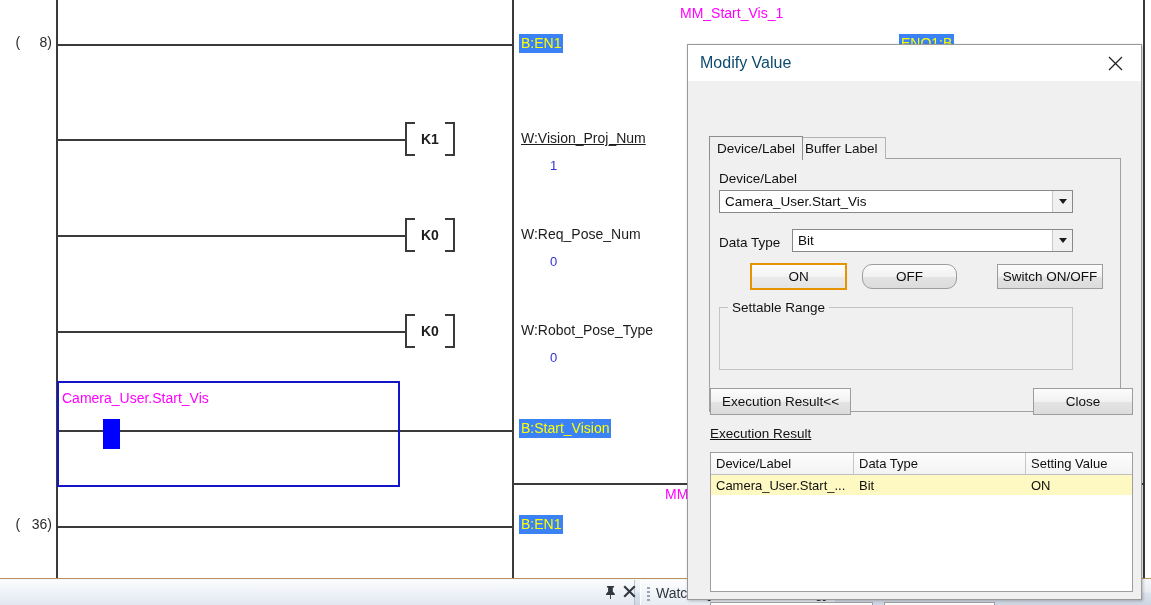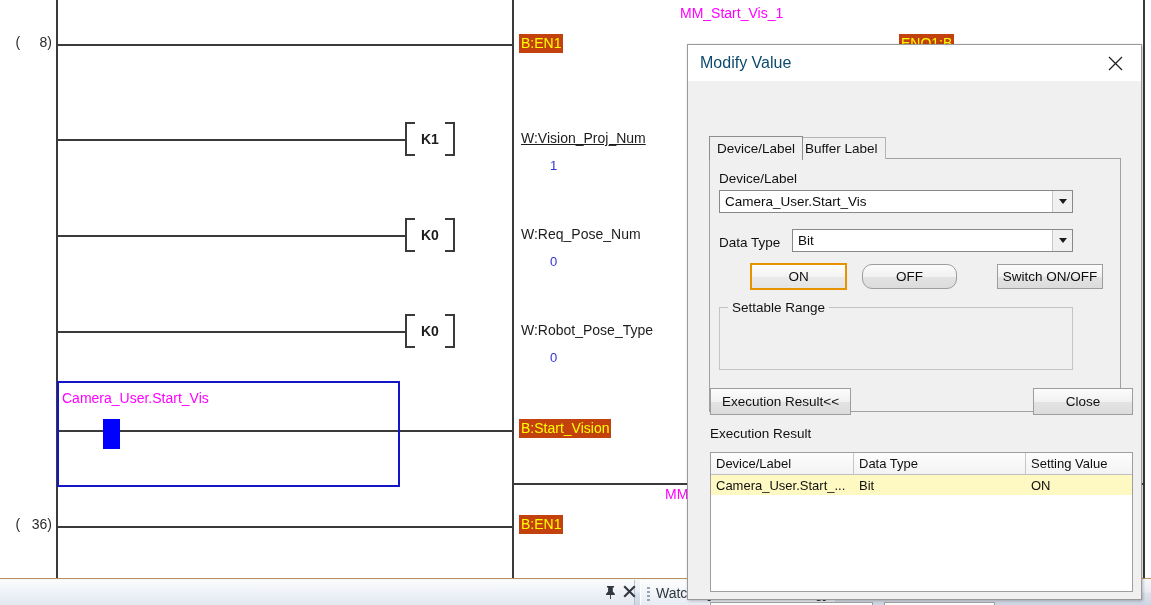--- a/index.html
+++ b/index.html
@@ -71,21 +71,21 @@
     white-space: pre;
   }
   .pin-value {
     position: absolute;
     font-size: 13px;
     color: #3030d8;
     white-space: pre;
   }
   .pin-mon {
     position: absolute;
-    background: #c2410c;
+    background: #3b82f6;
     color: #ffff00;
     font-size: 14px;
     padding: 1px 2px 2px 2px;
     white-space: pre;
     line-height: 16px;
   }
   .fb-title {
     position: absolute;
     color: #ff00ff;
     font-size: 14px;
@@ -354,20 +354,21 @@
     padding-left: 5px;
     box-sizing: border-box;
     white-space: pre;
     overflow: hidden;
   }
   .static-text {
     position: absolute;
     font-size: 13.5px;
     color: #111;
     white-space: pre;
+    text-decoration: underline;
   }
 </style>
 </head>
 <body>
 
 <div id="ladder">
 
   <div class="rail rail-v" style="left:56px; top:0px; height:578px;"></div>
 
   <div class="rail rail-v" style="left:512px; top:0px; height:483px;"></div>

